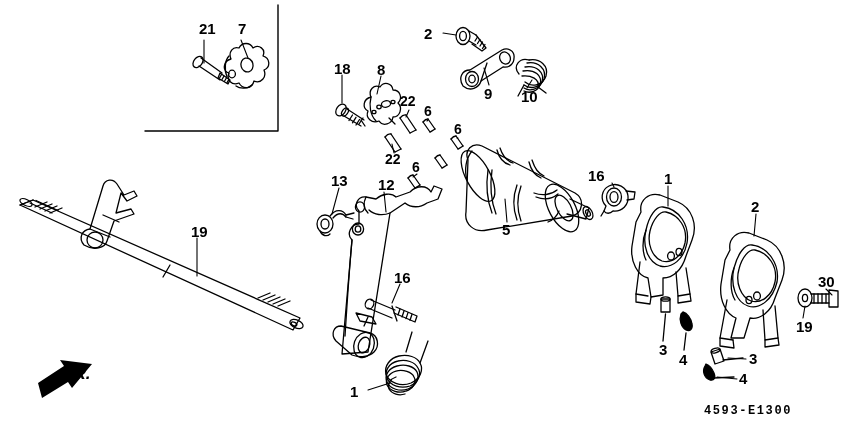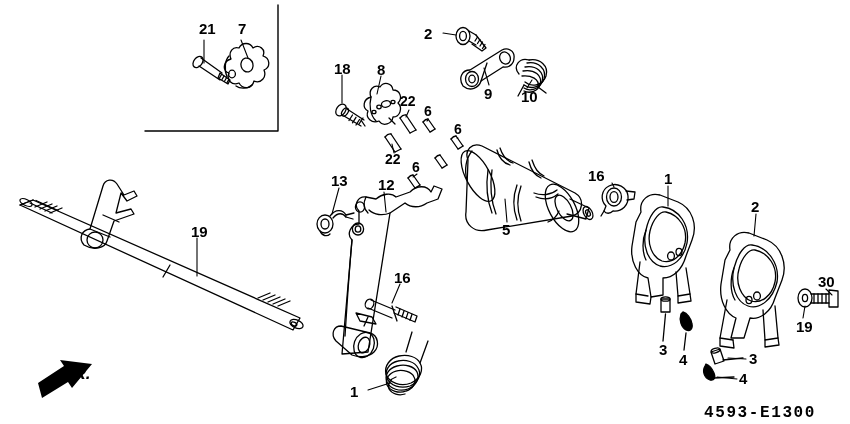--- a/index.html
+++ b/index.html
@@ -1,21 +1,21 @@
 <!DOCTYPE html>
 <html><head>
 <meta charset="utf-8">
 <style>
   html,body{margin:0;padding:0;background:#ffffff;}
   body{width:850px;height:424px;overflow:hidden;font-family:"Liberation Sans",sans-serif;}
   #stage{position:relative;width:850px;height:424px;background:#fff;}
   #stage svg{position:absolute;left:0;top:0;}
   .lbl{position:absolute;font-family:"Liberation Sans",sans-serif;font-size:15px;font-weight:bold;color:#000;line-height:1;white-space:nowrap;}
   .lbl.sm{font-size:14px;}
-  .partno{position:absolute;font-family:"Liberation Mono",monospace;font-size:16px;font-weight:bold;letter-spacing:1.6px;color:#000;}
+  .partno{position:absolute;font-family:"Liberation Mono",monospace;font-size:12px;font-weight:bold;letter-spacing:1.6px;color:#000;}
   .frtxt{position:absolute;font-family:Liberation Sans, sans-serif;font-size:17px;font-weight:bold;font-style:italic;color:#000;}
 </style>
 </head>
 <body>
 
 <div id="stage">
 
 <svg width="850" height="424" viewBox="0 0 850 424">
   <g fill="none" stroke="#000" stroke-width="1.3" stroke-linejoin="round" stroke-linecap="round">
 

